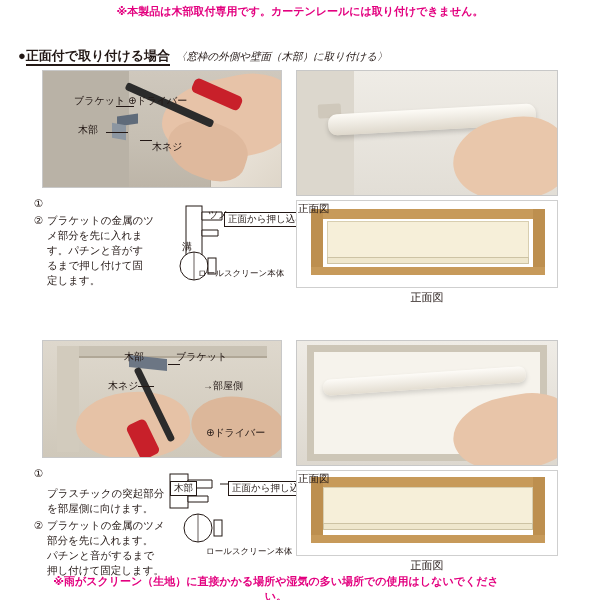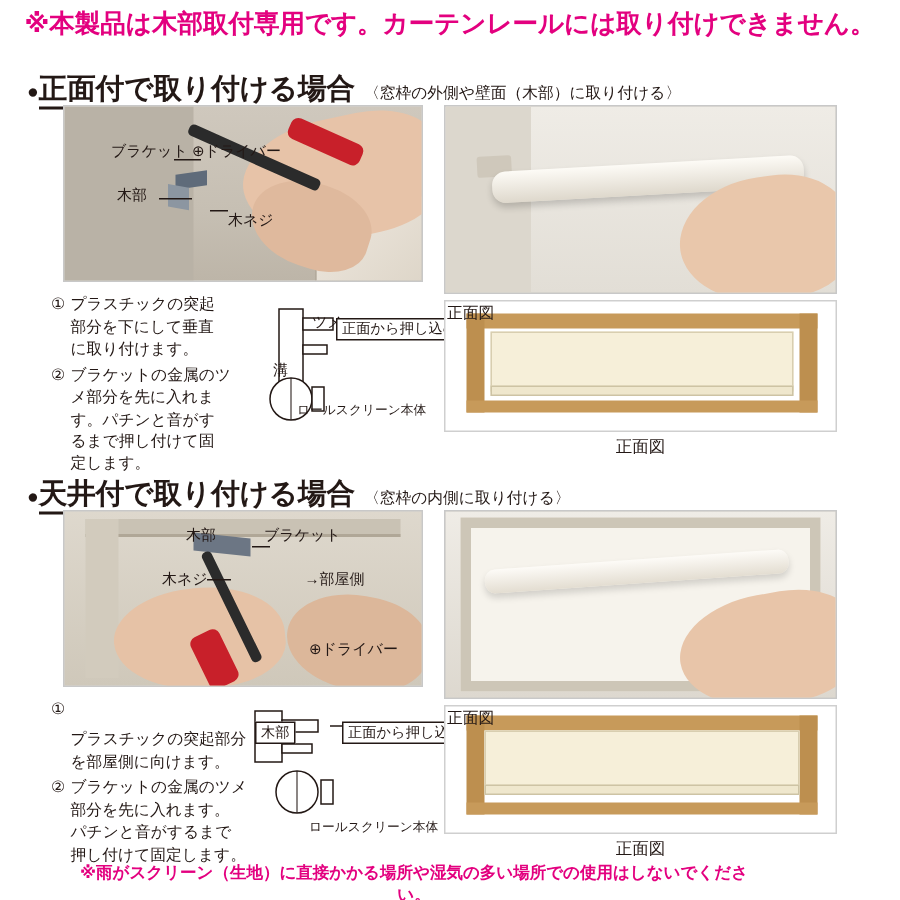--- a/index.html
+++ b/index.html
@@ -11,36 +11,36 @@
     color:#231815;
     overflow:hidden;
   }
   .page { position:relative; width:600px; height:600px; }
 
   
   .warn-top {
     position:absolute; left:0; top:4px; width:600px;
     text-align:center; line-height:1.45;
   }
-  .warn-top .l1 { font-size:17px; font-weight:bold; color:#e3007f; }
+  .warn-top .l1 { font-size:11px; font-weight:bold; color:#e3007f; }
   .warn-top .l2 { font-size:10.5px; color:#231815; }
 
   .warn-bottom {
     position:absolute; left:0; top:574px; width:504px;
     text-align:center; font-size:11px; font-weight:bold; color:#e3007f;padding-left:48px;
   }
 
   
   .sec-head { position:absolute; left:18px; white-space:nowrap; }
   .sec-head .dot { font-size:13px; color:#231815; }
   .sec-head .title {
-    font-size:19px; font-weight:bold; color:#231815;
+    font-size:13px; font-weight:bold; color:#231815;
     border-bottom:2px solid #231815; padding-bottom:1px;
   }
-  .sec-head .sub { font-size:10.5px; color:#231815; margin-left:6px; }
+  .sec-head .sub { font-size:10.5px; color:#231815; margin-left:6px;font-style:italic; }
 
   
   .photo {
     position:absolute; overflow:hidden;
     background:#d9d5cc;
   }
   .photo.bordered { border:1px solid #c8c8c8; }
 
   
   .p1-wall { position:absolute; inset:0; background:linear-gradient(180deg,#cfc8bd 0%,#c6bfb3 60%,#bdb5a8 100%); }
@@ -172,23 +172,20 @@
     <div class="p2-wall"></div>
     <div class="p2-wall-l"></div>
     <div class="p2-cap"></div>
     <div class="p2-roll"></div>
     <div class="p2-hand"></div>
   </div>
 
   <div class="steps" style="left:34px; top:196px; width:120px;">
     <div class="item">
       <div class="num">①</div>
-      <div class="txt" style="white-space:pre-line;">プラスチックの突起
-部分を下にして垂直
-に取り付けます。</div>
     </div>
     <div class="item">
       <div class="num">②</div>
       <div class="txt" style="white-space:pre-line;">ブラケットの金属のツ
 メ部分を先に入れま
 す。パチンと音がす
 るまで押し付けて固
 定します。</div>
     </div>
   </div>
@@ -216,23 +213,20 @@
       <div class="wood wood-l" style="left:14px; top:8px; width:12px; height:66px;"></div>
       <div class="wood wood-l" style="left:236px; top:8px; width:12px; height:66px;"></div>
       <div class="wood" style="left:14px; top:66px; width:234px; height:8px;"></div>
       <div class="cream" style="left:30px; top:20px; width:202px; height:40px;"></div>
       <div class="bar" style="left:30px; top:56px; width:202px; height:7px;"></div>
     </div>
   </div>
   <div class="fv-title" style="left:298px; top:202px;">正面図</div>
   <div class="fv-caption" style="left:296px; top:290px; width:262px;">正面図</div>
 
-  <div class="sec-head" style="top:316px;">
-    <span class="dot">●</span><span class="title">天井付で取り付ける場合</span><span class="sub">〈窓枠の内側に取り付ける〉</span>
-  </div>
 
   <div class="photo bordered" style="left:42px; top:340px; width:240px; height:118px;">
     <div class="p3-wall"></div>
     <div class="p3-frame-top"></div>
     <div class="p3-frame-l"></div>
     <div class="p3-bracket"></div>
     <div class="p3-hand"></div>
     <div class="p3-hand2"></div>
     <div class="p3-driver"></div>
     <div class="p3-driver-h"></div>

